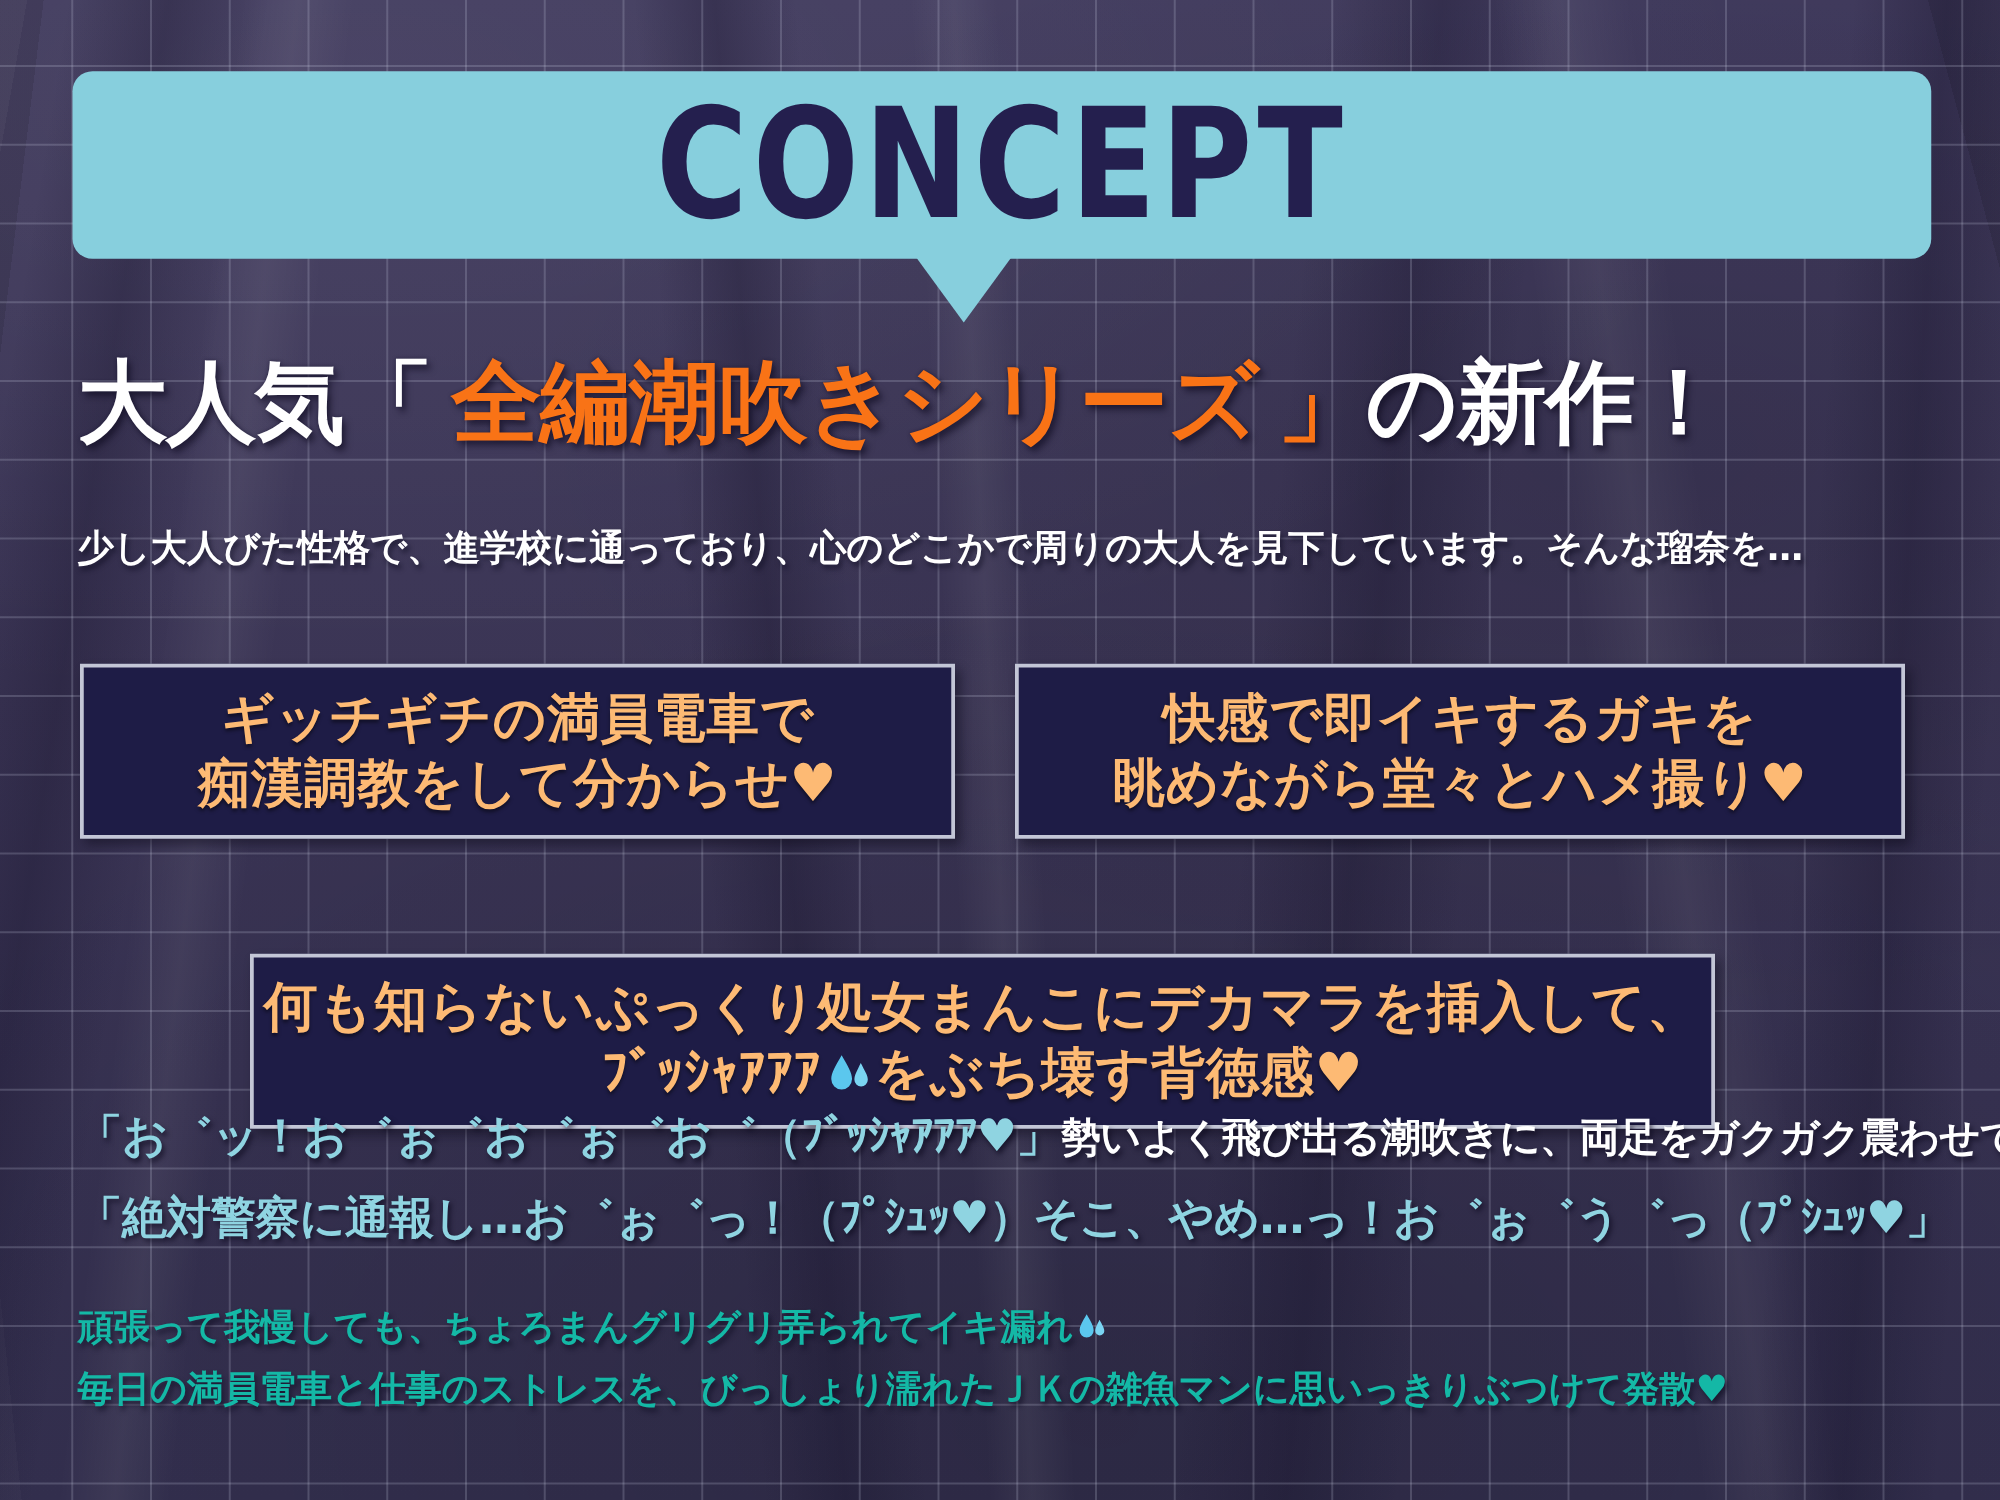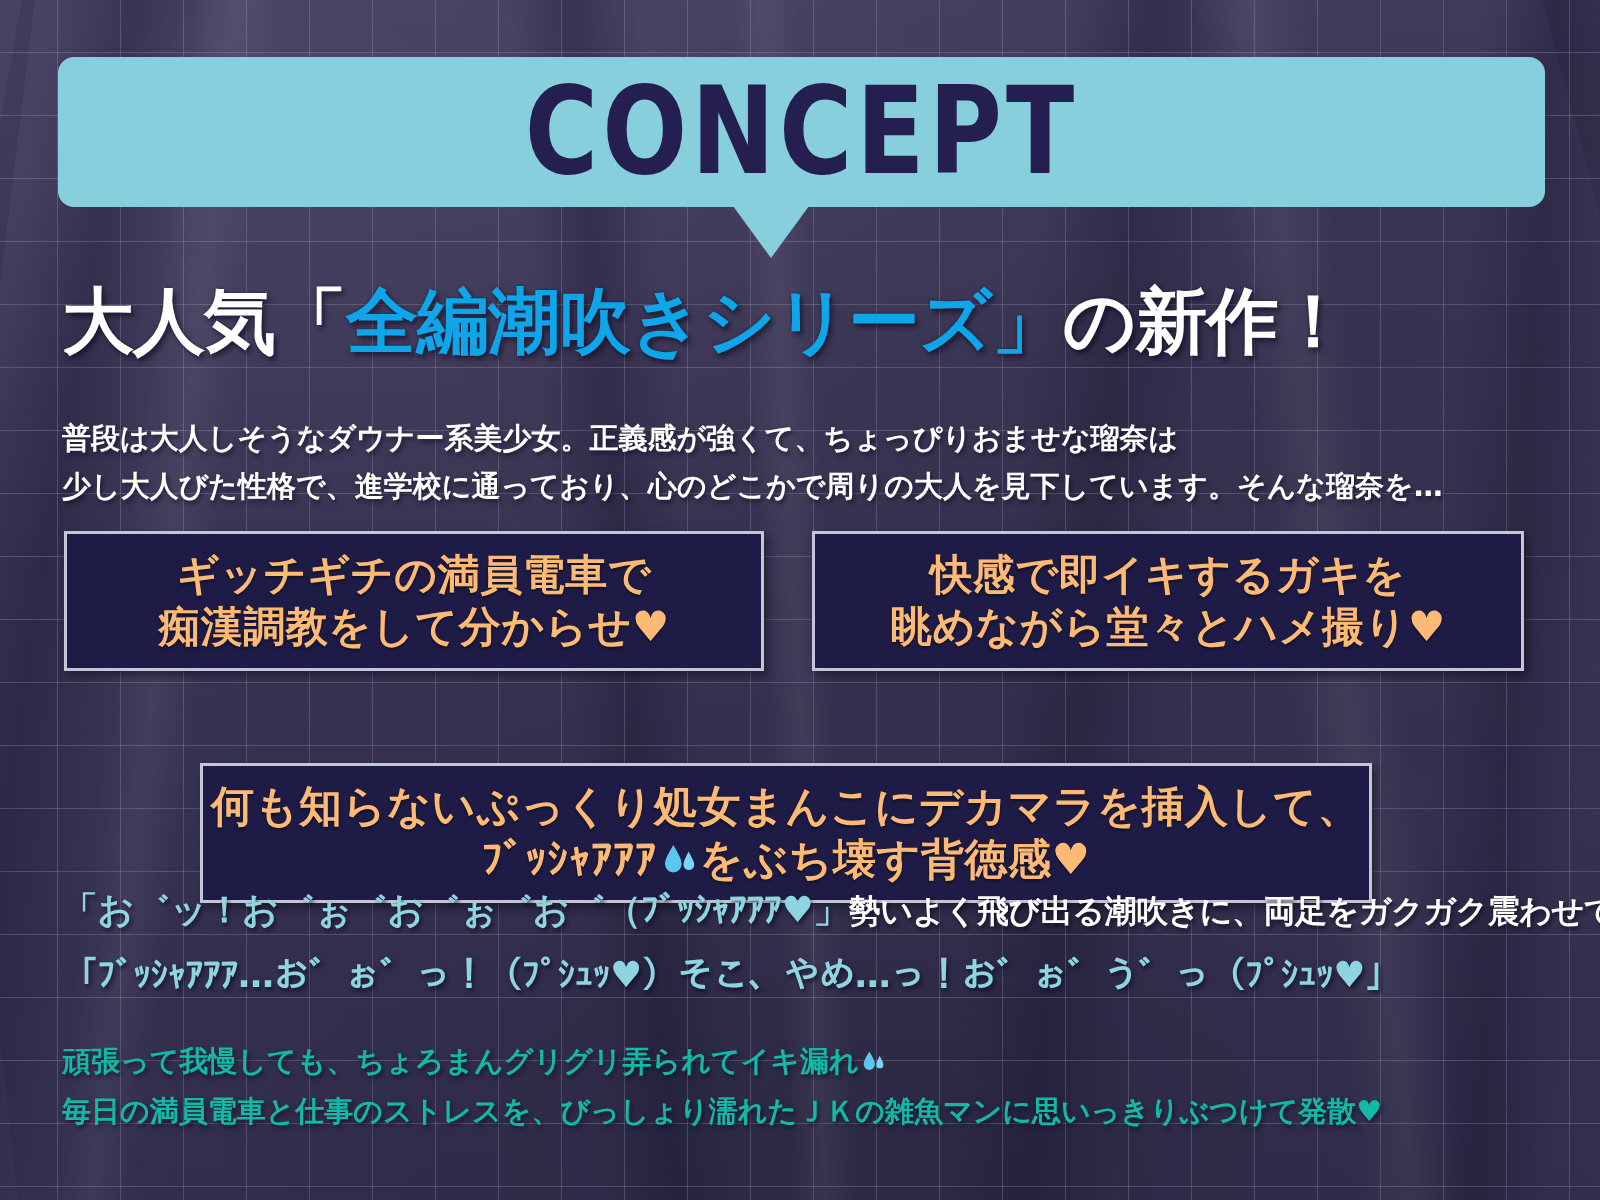--- a/index.html
+++ b/index.html
@@ -94,21 +94,21 @@
     font-family:"DejaVu Sans", sans-serif;
     font-weight:bold;
     font-size:72px;
     line-height:1.12;
     color:#ffffff;
     letter-spacing:-1px;
     text-shadow:
       0 0 3px rgba(20,16,45,0.55),
       3px 4px 5px rgba(12,10,30,0.55);
   }
-  .headline .hl-cyan{ color:#0ea5e9; }
+  .headline .hl-cyan{ color:#f97316;margin-left:15px; }
 
   
   .lead{
     position:absolute;
     left:62px; top:414px;
     width:1480px;
     font-family:"DejaVu Sans", sans-serif;
     font-weight:bold;
     font-size:29px;
     line-height:48px;
@@ -209,21 +209,20 @@
       <span class="bubble-title">CONCEPT</span>
     </div>
     <div class="bubble-tail"></div>
   </div>
 
   <div class="headline">
     <span>大人気</span><span>「</span><span class="hl-cyan">全編潮吹きシリーズ</span><span class="hl-cyan">」</span><span>の新作！</span>
   </div>
 
   <div class="lead">
-    <div>普段は大人しそうなダウナー系美少女。正義感が強くて、ちょっぴりおませな瑠奈は</div>
     <div>少し大人びた性格で、進学校に通っており、心のどこかで周りの大人を見下しています。そんな瑠奈を…</div>
   </div>
 
   <div class="nbox" id="box-left">
     <div class="bline">ギッチギチの満員電車で</div>
     <div class="bline">痴漢調教をして分からせ♥</div>
   </div>
 
   <div class="nbox" id="box-right">
     <div class="bline">快感で即イキするガキを</div>
@@ -236,21 +235,21 @@
             <path d="M12 4 C8 11 5.5 15 5.5 19 a6.5 6.5 0 0 0 13 0 C18.5 15 16 11 12 4 Z" fill="#5bc7ee"></path>
             <path d="M24 9 C21.5 14 20 16.8 20 19.4 a4.2 4.2 0 0 0 8.4 0 C28.4 16.8 26.5 14 24 9 Z" fill="#7ad4f2"></path>
           </svg></span><span>をぶち壊す背徳感♥</span></div>
   </div>
 
   <div class="quote" id="quote1">
     <span>「お゛ッ！お゛ぉ゛お゛ぉ゛お゛（ﾌﾞｯｼｬｱｱｱ♥」</span><span class="q-white">勢いよく飛び出る潮吹きに、両足をガクガク震わせて…</span>
   </div>
 
   <div class="quote" id="quote2">
-    <span>「ﾌﾞｯｼｬｱｱｱ…お゛ぉ゛っ！（ﾌﾟｼｭｯ♥）そこ、やめ…っ！お゛ぉ゛う゛っ（ﾌﾟｼｭｯ♥」</span>
+    <span>「絶対警察に通報し…お゛ぉ゛っ！（ﾌﾟｼｭｯ♥）そこ、やめ…っ！お゛ぉ゛う゛っ（ﾌﾟｼｭｯ♥」</span>
   </div>
 
   <div class="outro">
     <div><span>頑張って我慢しても、ちょろまんグリグリ弄られてイキ漏れ</span><span class="drop"><svg viewBox="0 0 32 32" width="100%" height="100%" aria-hidden="true">
             <path d="M12 4 C8 11 5.5 15 5.5 19 a6.5 6.5 0 0 0 13 0 C18.5 15 16 11 12 4 Z" fill="#5bc7ee"></path>
             <path d="M24 9 C21.5 14 20 16.8 20 19.4 a4.2 4.2 0 0 0 8.4 0 C28.4 16.8 26.5 14 24 9 Z" fill="#7ad4f2"></path>
           </svg></span></div>
     <div>毎日の満員電車と仕事のストレスを、びっしょり濡れたＪＫの雑魚マンに思いっきりぶつけて発散♥</div>
   </div>
 

